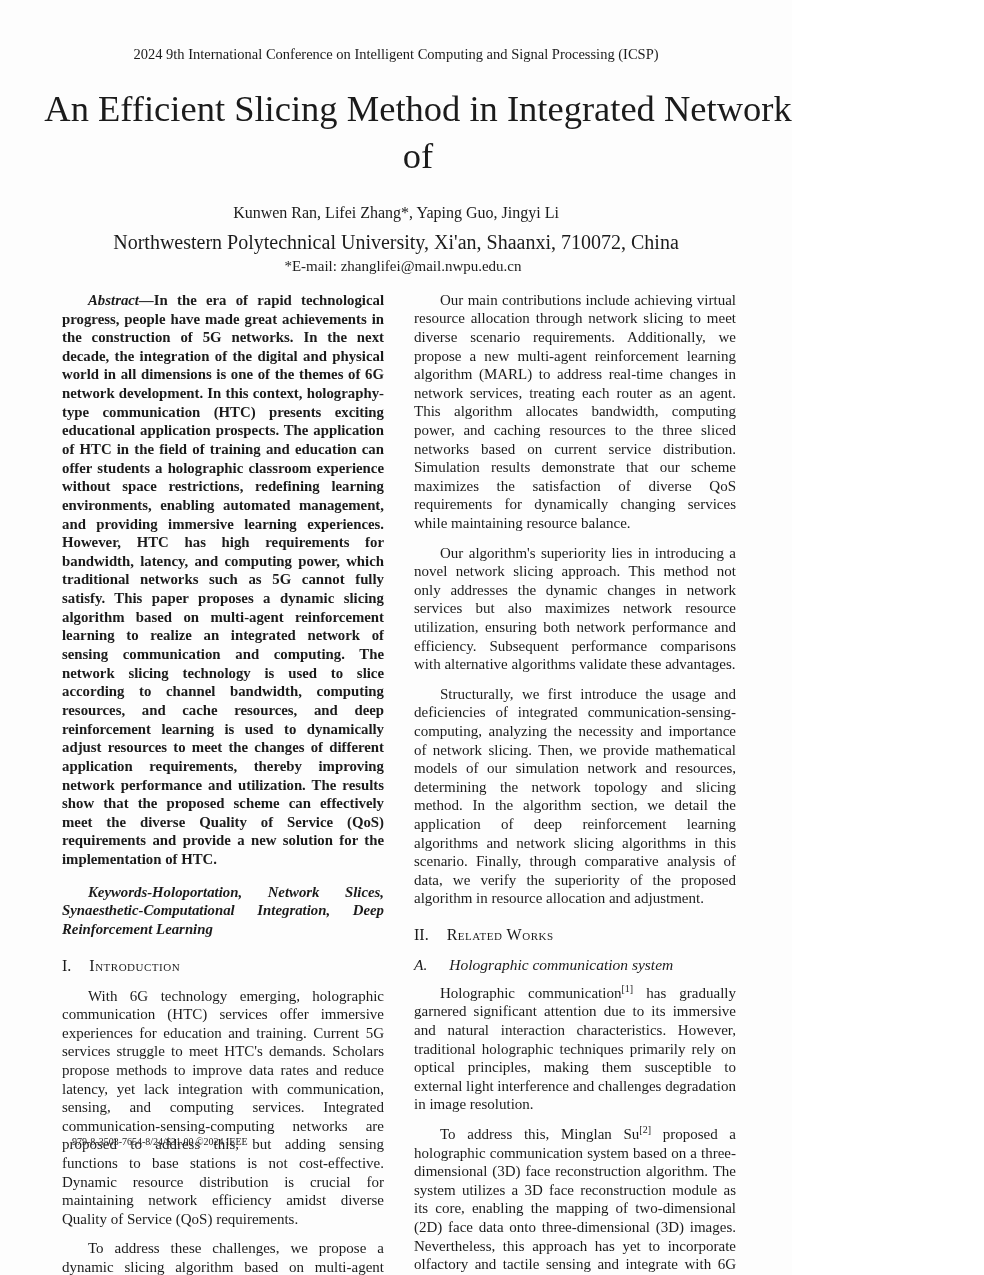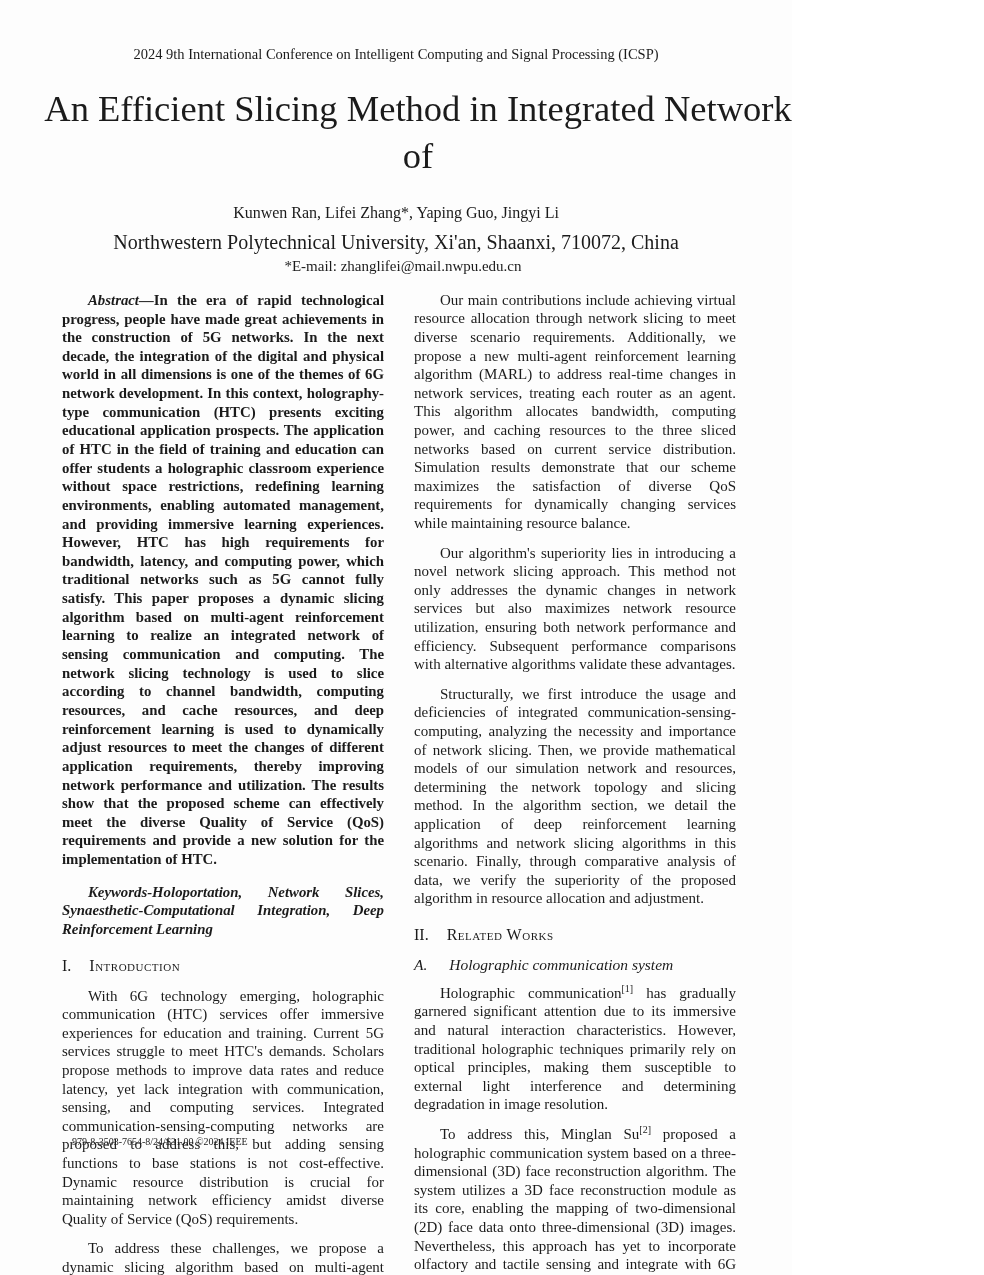--- a/index.html
+++ b/index.html
@@ -120,21 +120,21 @@
       <p class="body-p">Structurally, we first introduce the usage and deficiencies of integrated communication-sensing-computing, analyzing the necessity and importance of network slicing. Then, we provide mathematical models of our simulation network and resources, determining the network topology and slicing method. In the algorithm section, we detail the application of deep reinforcement learning algorithms and network slicing algorithms in this scenario. Finally, through comparative analysis of data, we verify the superiority of the proposed algorithm in resource allocation and adjustment.</p>
 
       <div class="section-heading">
         <span class="sec-num">II.</span><span class="sec-title">Related Works</span>
       </div>
 
       <div class="subsection-heading">
         <span class="sub-num">A.</span><span class="sub-title">Holographic communication system</span>
       </div>
 
-      <p class="body-p"><span>Holographic communication</span><sup class="cite">[1]</sup><span> has gradually garnered significant attention due to its immersive and natural interaction characteristics. However, traditional holographic techniques primarily rely on optical principles, making them susceptible to external light interference and determining degradation in image resolution.</span></p>
+      <p class="body-p"><span>Holographic communication</span><sup class="cite">[1]</sup><span> has gradually garnered significant attention due to its immersive and natural interaction characteristics. However, traditional holographic techniques primarily rely on optical principles, making them susceptible to external light interference and challenges degradation in image resolution.</span></p>
 
       <p class="body-p"><span>To address this, Minglan Su</span><sup class="cite">[2]</sup><span> proposed a holographic communication system based on a three-dimensional (3D) face reconstruction algorithm. The system utilizes a 3D face reconstruction module as its core, enabling the mapping of two-dimensional (2D) face data onto three-dimensional (3D) images. Nevertheless, this approach has yet to incorporate olfactory and tactile sensing and integrate with 6G networks, thus Pon Pradeep Kumar Murugesan discussed the application of holographic communication systems, proposing the utilization of Prolate Spheroidal Wave Functions (PSWF) for LIS in 6G systems to enhance data rates, reduce latency,</span></p>
     </div>
 
   </div>
 
   <div class="footer">979-8-3503-7654-8/24/$31.00 ©2024 IEEE</div>
 
 </div>
 

